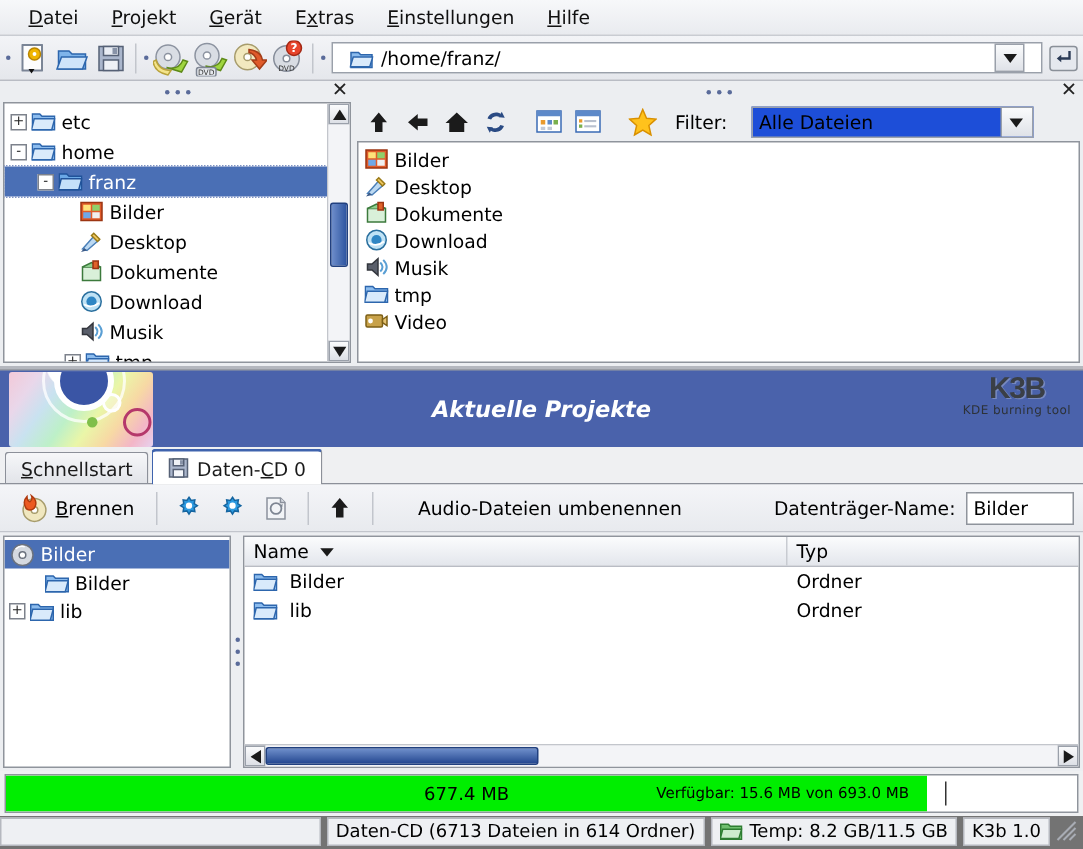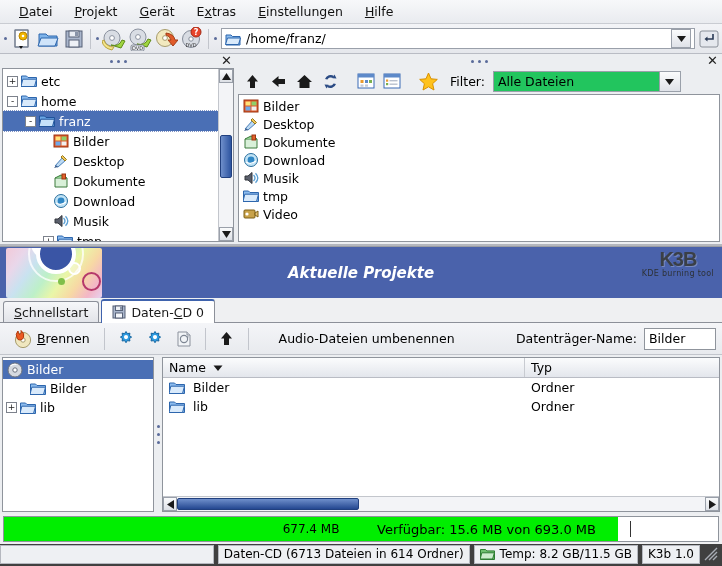--- a/index.html
+++ b/index.html
@@ -32,21 +32,21 @@
     background: linear-gradient(to bottom,#f3f4f7,#e5e7ec);
     border-bottom: 1px solid #b9bcc4;
     padding: 0 2px;
   }
   .grip { width:7px; height:22px; display:flex; align-items:center; justify-content:center; }
   .grip i { display:block; width:3px; height:3px; border-radius:50%; background:#5a6b9a; }
   .tb-btn { width:26px;height:26px;display:flex;align-items:center;justify-content:center;border-radius:2px;}
   .tb-sep { width:1px;height:20px;background:#c2c5cc;margin:0 3px;}
   .pathbox {
     flex:1; height:21px; background:#fff; border:1px solid #9aa0aa;
-    display:flex; align-items:center; gap:5px; padding:0 3px; margin-left:2px;
+    display:flex; align-items:center; gap:5px; padding:0 11px; margin-left:2px;
   }
   .pathtext { font-size:12.5px; }
   .path-drop {
     width:20px;height:19px;border:1px solid #9aa0aa;background:linear-gradient(to bottom,#fafbfc,#dfe2e8);
     display:flex;align-items:center;justify-content:center;margin-left:auto;
   }
   .go-btn { width:22px;height:22px;display:flex;align-items:center;justify-content:center;margin-left:3px;}
 
   
   .browser { height:192px; display:flex; background:#eceef1; border-bottom:2px solid #b4b7be;}
@@ -69,22 +69,22 @@
             display:flex;align-items:center;justify-content:center;}
   .vs-track{ flex:1; background:#f3f4f7; position:relative;}
   .vs-thumb{ position:absolute;left:1px;right:1px;
              background:linear-gradient(to right,#6f8fcb,#2d54a0); border:1px solid #21407f; border-radius:2px;}
 
   .filepanel { flex:1; display:flex; flex-direction:column; background:#eceef1;}
   .fileheadbar { height:14px; position:relative; display:flex; align-items:center; justify-content:center;}
   .filetools { height:26px; display:flex; align-items:center; gap:2px; padding:0 4px;}
   .ft-btn { width:24px;height:22px;display:flex;align-items:center;justify-content:center;}
   .ft-gap { width:8px; }
-  .filter-label{ font-size:12.5px; margin-left:8px; margin-right:6px;}
-  .filter-combo{ flex:1; max-width:188px; height:21px; display:flex; align-items:center; background:#22c55e; border:1px solid #9aa0aa;}
+  .filter-label{ font-size:12.5px; margin-left:8px; margin-right:14px;}
+  .filter-combo{ flex:1; max-width:188px; height:21px; display:flex; align-items:center; background:#1d4ed8; border:1px solid #9aa0aa;}
   .filter-combo span{ padding-left:4px; font-size:12.5px;}
   .filter-drop{ width:21px;height:19px;margin-left:auto;border-left:1px solid #9aa0aa;
                 background:linear-gradient(to bottom,#fafbfc,#dfe2e8);display:flex;align-items:center;justify-content:center;}
   .filelist { flex:1; margin:0 2px 2px 2px; background:#fff; border:1px solid #8f949c; padding:2px 0 0 4px; overflow:hidden;}
   .frow { height:18px;display:flex;align-items:center;font-size:12.5px;}
 
   
   .banner { height:52px; background:#4a62ab; display:flex; align-items:center; position:relative; border-top:1px solid #9a9da4;}
   .banner-cd { width:96px;height:50px;margin:0 0 0 6px; border-radius:2px; position:relative; overflow:hidden;
      background:
@@ -146,25 +146,25 @@
            display:flex;align-items:center;justify-content:center;}
   .hs-track{ flex:1; background:#f3f4f7; position:relative;}
   .hs-thumb{ position:absolute; top:1px; bottom:1px; left:0; width:182px;
              background:linear-gradient(to bottom,#6f8fcb,#244790); border:1px solid #21407f; border-radius:2px;}
 
   
   .capacity{ height:26px; margin:2px 3px 2px 3px; background:#fff; border:1px solid #8f949c; position:relative; overflow:hidden;}
   .cap-fill{ position:absolute; left:0; top:0; bottom:0; background:#00ee00;}
   .cap-used{ position:absolute; left:0; top:0; bottom:0; width:86%; display:flex; align-items:center; justify-content:center;
              font-size:12px; color:#000;}
-  .cap-avail{ position:absolute; right:122px; top:0; bottom:0; display:flex; align-items:center; font-size:13px; color:#000;}
+  .cap-avail{ position:absolute; right:112px; top:0; bottom:0; display:flex; align-items:center; font-size:10px; color:#000;}
   .cap-caret{ position:absolute; left:626px; top:4px; bottom:4px; width:1px; background:#333;}
 
   
-  .statusbar{ height:22px; display:flex; align-items:center; gap:4px; padding:0 4px 2px 0; background:#404040;}
+  .statusbar{ height:22px; display:flex; align-items:center; gap:4px; padding:0 4px 2px 0; background:#737373;}
   .sb-cell{ height:19px; border:1px solid #b5b8bf; background:#eef0f3; display:flex; align-items:center;
             padding:0 5px; font-size:12px; gap:5px;}
   .sb-flex{ flex:1; }
   .grip-corner{ width:14px;height:14px; position:relative;}
 </style>
 </head>
 <body>
 
 <div id="app">
 

